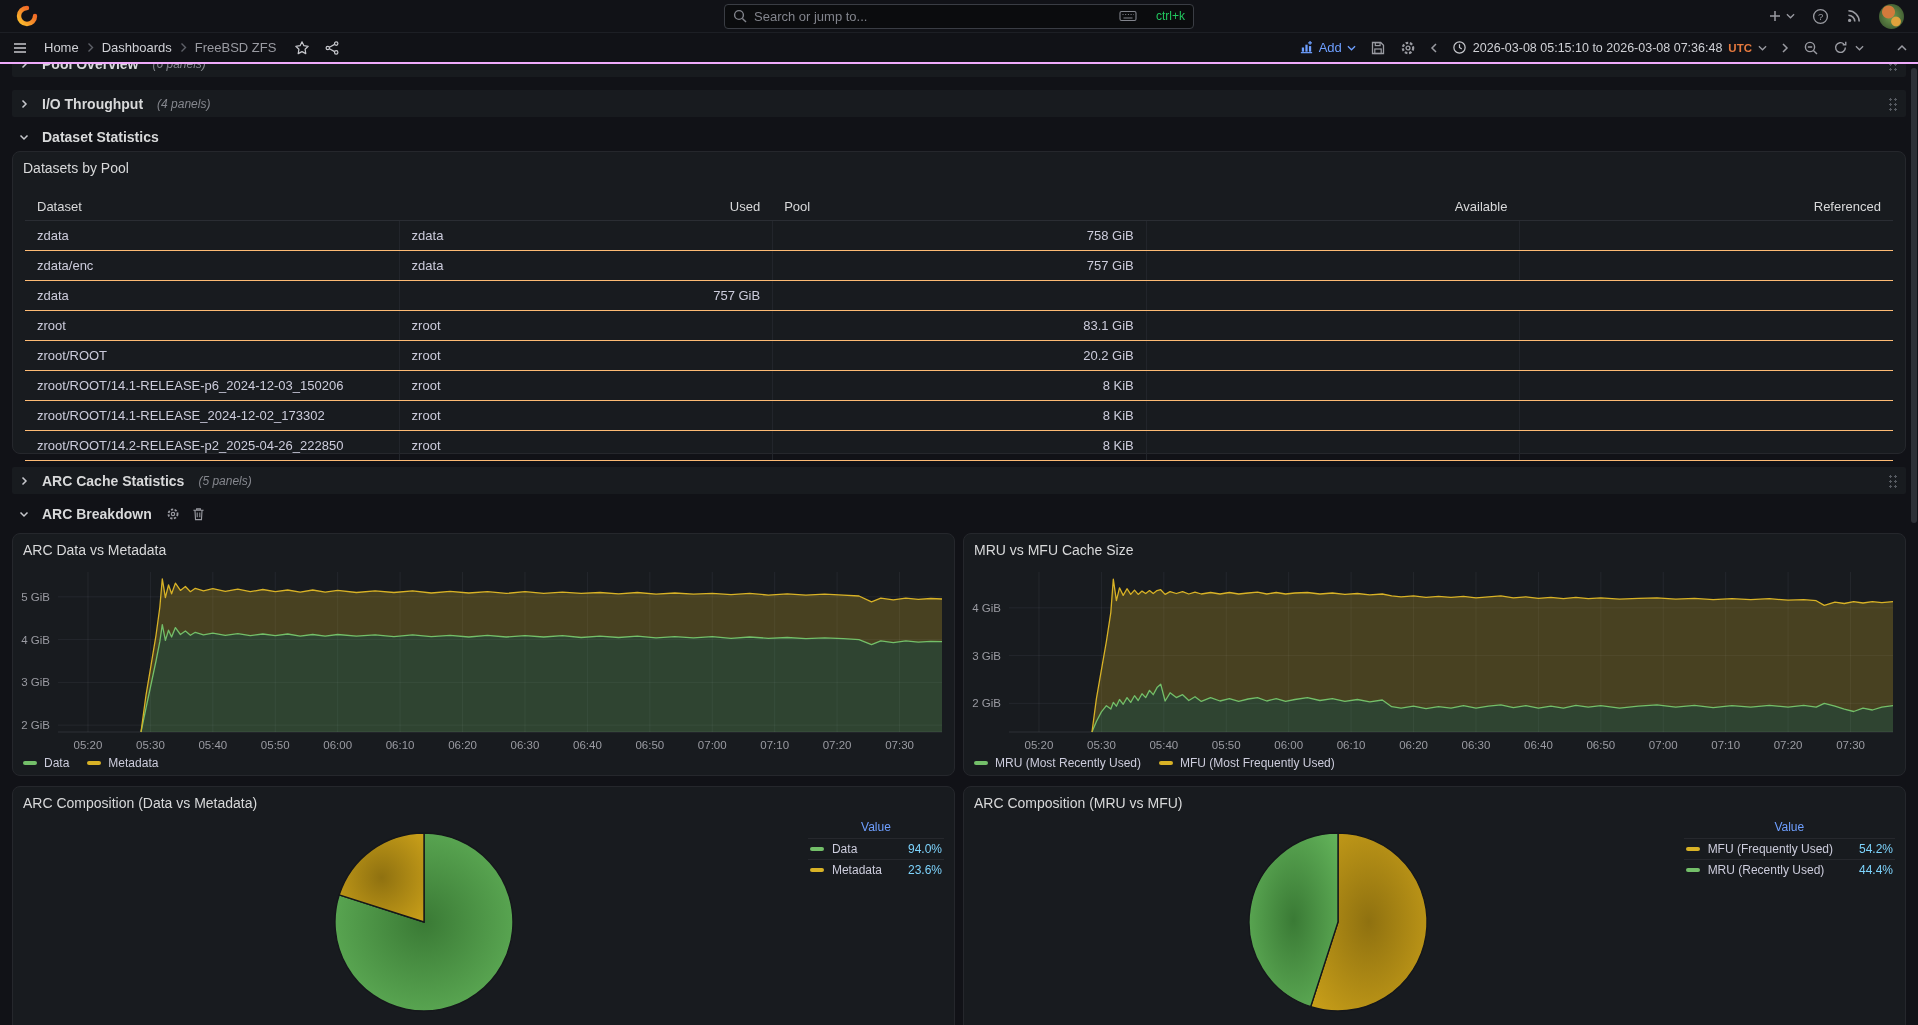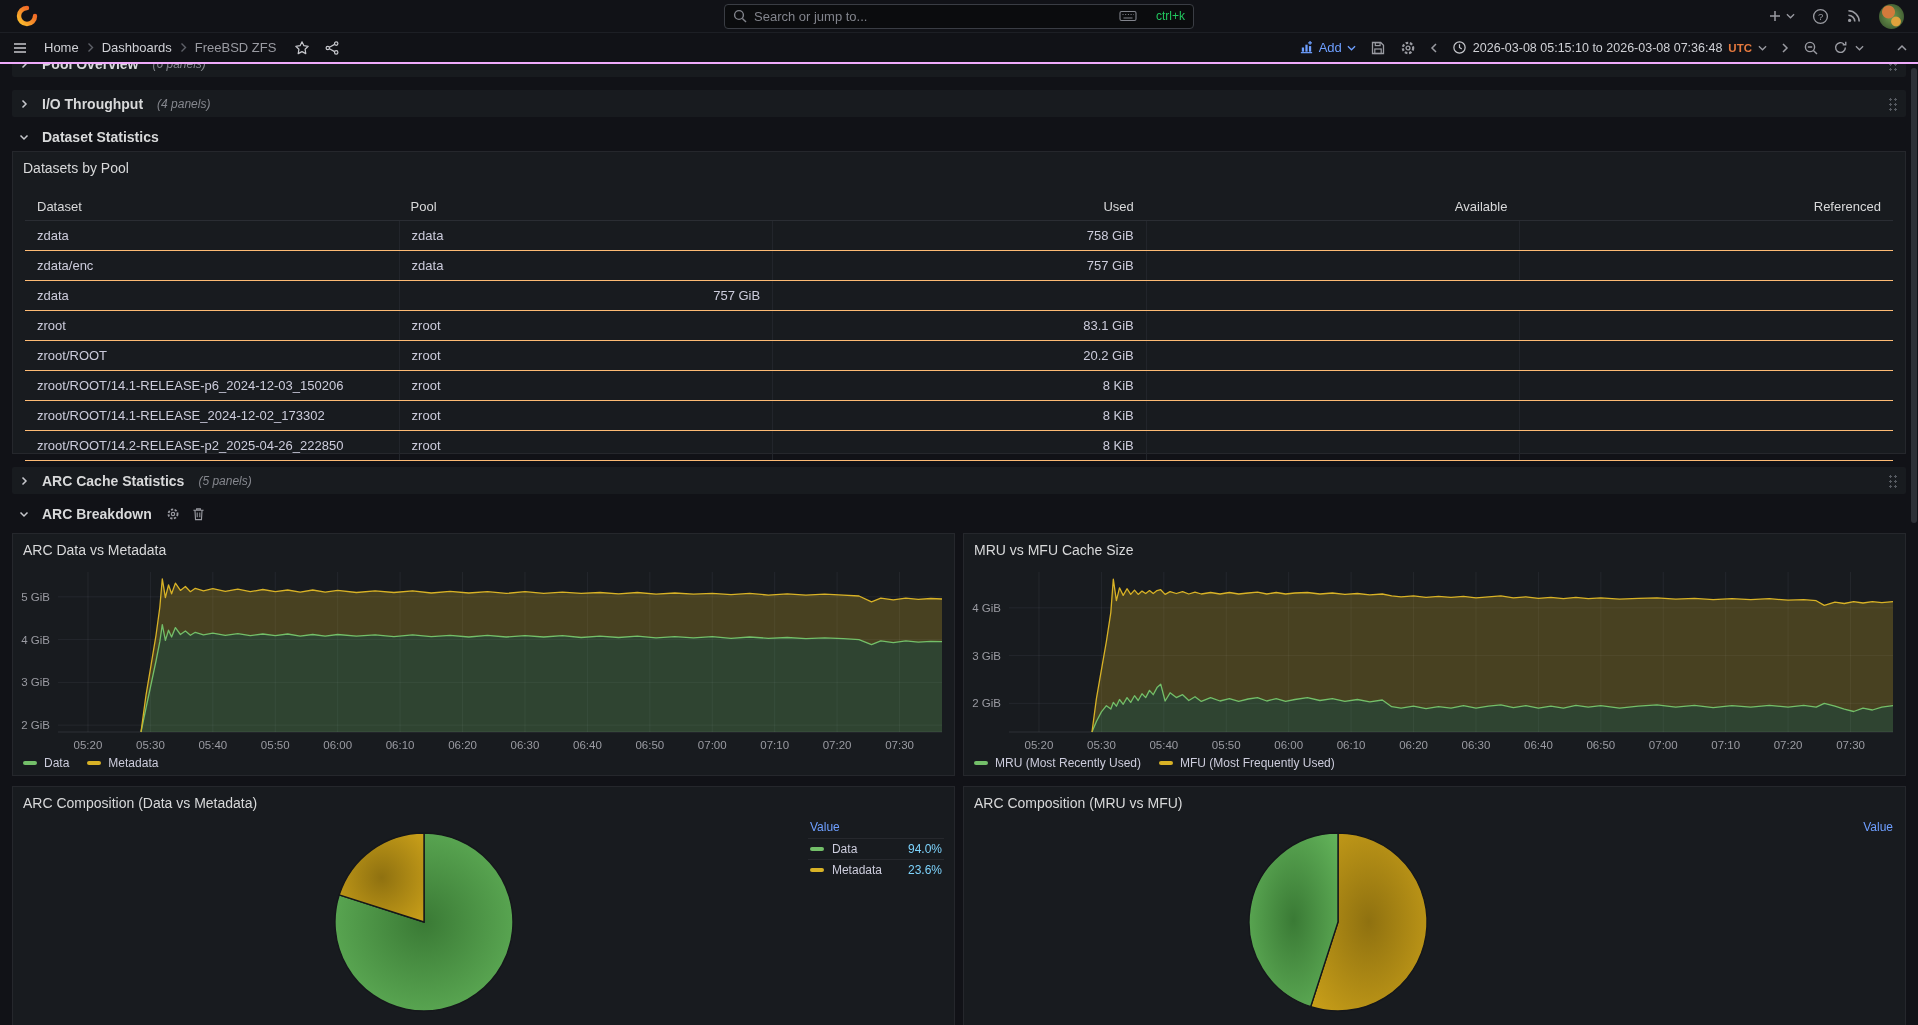--- a/index.html
+++ b/index.html
@@ -42,42 +42,42 @@
   .row-count{font-size:12px;font-style:italic;color:#85878e;margin-left:14px}
   .row-pool{margin-top:-14px}
   .row-io{margin-top:13px}
   .hdr-dataset{margin-top:10px;height:20px}
   .row-arc{margin-top:13px}
   .hdr-breakdown{margin-top:9px;height:22px}
   .rowicons{display:flex;align-items:center;gap:12px;margin-left:14px;color:#9a9ba2}
   .dots{position:absolute;right:9px;top:50%;transform:translateY(-50%);width:9px;height:14px;
     background-image:radial-gradient(circle,#565a61 1.1px,rgba(0,0,0,0) 1.4px);
     background-size:5px 5px}
-  .panel{background:#181b1f;border:1px solid #25272c;border-radius:0;position:relative}
+  .panel{background:#181b1f;border:1px solid #25272c;border-radius:8px;position:relative}
   .panel-title{position:absolute;top:8px;left:10px;font-size:14px;font-weight:500;color:#d8d9da;z-index:2}
   
   .panel-table{margin-top:4px;height:303px;padding:10px 12px 0 12px}
   .tbl{margin-top:30px}
   .tr{display:flex;height:30px;border-bottom:1px solid #fdba74}
   .tr.head{height:29px;border-bottom:1px solid #2a2d33}
   .td{width:20%;display:flex;align-items:center;padding:0 12px;color:#ccccdc;font-size:13px;
     white-space:nowrap;overflow:hidden}
   .tr.head .td{font-weight:500;color:#d8d9da}
   .td.num{justify-content:flex-end}
   .tr:not(.head) .td + .td{border-left:1px solid #22252b}
   
   .ts-grid{margin-top:8px;display:grid;grid-template-columns:1fr 1fr;gap:8px}
   .ts-panel{height:243px;overflow:hidden}
   .pie-grid{margin-top:10px;display:grid;grid-template-columns:1fr 1fr;gap:8px}
   .pie-panel{height:330px;overflow:hidden}
   .ts-legend{position:absolute;left:10px;bottom:5px;display:flex;gap:18px;align-items:center}
   .lg-item{display:flex;align-items:center;gap:7px;font-size:12px;color:#ccccdc;cursor:pointer}
   .dash-swatch{width:14px;height:4px;border-radius:2px}
   .pie-legend{position:absolute;top:30px;right:10px;font-size:12px}
-  .pie-legend .hd{color:#6e9fff;text-align:left;padding:3px 2px 4px 2px;font-weight:500;cursor:pointer}
+  .pie-legend .hd{color:#6e9fff;text-align:center;padding:3px 2px 4px 2px;font-weight:500;cursor:pointer}
   .plg-row{display:flex;align-items:center;border-top:1px solid #26282d;padding:3px 2px;cursor:pointer}
   .plg-row .dash-swatch{margin-right:8px}
   .plg-label{color:#ccccdc;margin-right:18px}
   .plg-val{margin-left:auto;color:#7dd3fc;min-width:42px;text-align:right}
   
   .sb{position:absolute;right:0;top:64px;bottom:0;width:8px}
   .sb .thumb{position:absolute;top:4px;right:1px;width:6px;height:455px;border-radius:3px;background:#2e3137}
 </style>
 </head>
 <body>
@@ -272,22 +272,22 @@
         <path d="M1.5 3.5L5 7l3.5-3.5" fill="none" stroke="#c7c8cd" stroke-width="1.5"></path>
       </svg>
     <span class="row-title">Dataset Statistics</span>
   </div>
 
   <div class="panel panel-table">
     <div class="panel-title">Datasets by Pool</div>
     <div class="tbl" id="ds-table">
         <div class="tr head">
           <div class="td">Dataset</div>
+          <div class="td num">Used</div>
           <div class="td">Pool</div>
-          <div class="td num">Used</div>
           <div class="td num">Available</div>
           <div class="td num">Referenced</div>
         </div>
         <div class="tr">
           <div class="td">zdata</div>
           <div class="td">zdata</div>
           <div class="td num">758 GiB</div>
           <div class="td num"></div>
           <div class="td num"></div>
         </div>
@@ -515,20 +515,32 @@
             </radialGradient>
           </defs>
           <path d="M411 135L411.0 46.0A89 89 0 1 1 326.2 107.9Z" fill="url(#pg2_0)" stroke="#15171b" stroke-width="1.4"></path>
           <path d="M411 135L326.2 107.9A89 89 0 0 1 411.0 46.0Z" fill="url(#pg2_1)" stroke="#15171b" stroke-width="1.4"></path>
         </svg>
       </div>
     <div class="panel pie-panel" id="pie1">
       <div class="panel-title">ARC Composition (MRU vs MFU)</div>
       <div class="pie-legend">
         <div class="hd">Value</div>
+        <div class="plg-rows" id="pl1">
+            <div class="plg-row">
+              <span class="dash-swatch" style="background: rgb(216, 178, 38);"></span>
+              <span class="plg-label">MFU (Frequently Used)</span>
+              <span class="plg-val">54.2%</span>
+            </div>
+            <div class="plg-row">
+              <span class="dash-swatch" style="background: rgb(115, 191, 105);"></span>
+              <span class="plg-label">MRU (Recently Used)</span>
+              <span class="plg-val">44.4%</span>
+            </div>
+          </div>
       </div>
     <svg width="941" height="330" style="position:absolute;left:0;top:0">
           <defs>
             <radialGradient id="pg3_0" cx="0.5" cy="0.5" r="0.75">
               <stop offset="0" stop-color="#8f7110"></stop>
               <stop offset="1" stop-color="#cfa41a"></stop>
             </radialGradient>
             <radialGradient id="pg3_1" cx="0.5" cy="0.5" r="0.75">
               <stop offset="0" stop-color="#3a7a35"></stop>
               <stop offset="1" stop-color="#67b95e"></stop>

